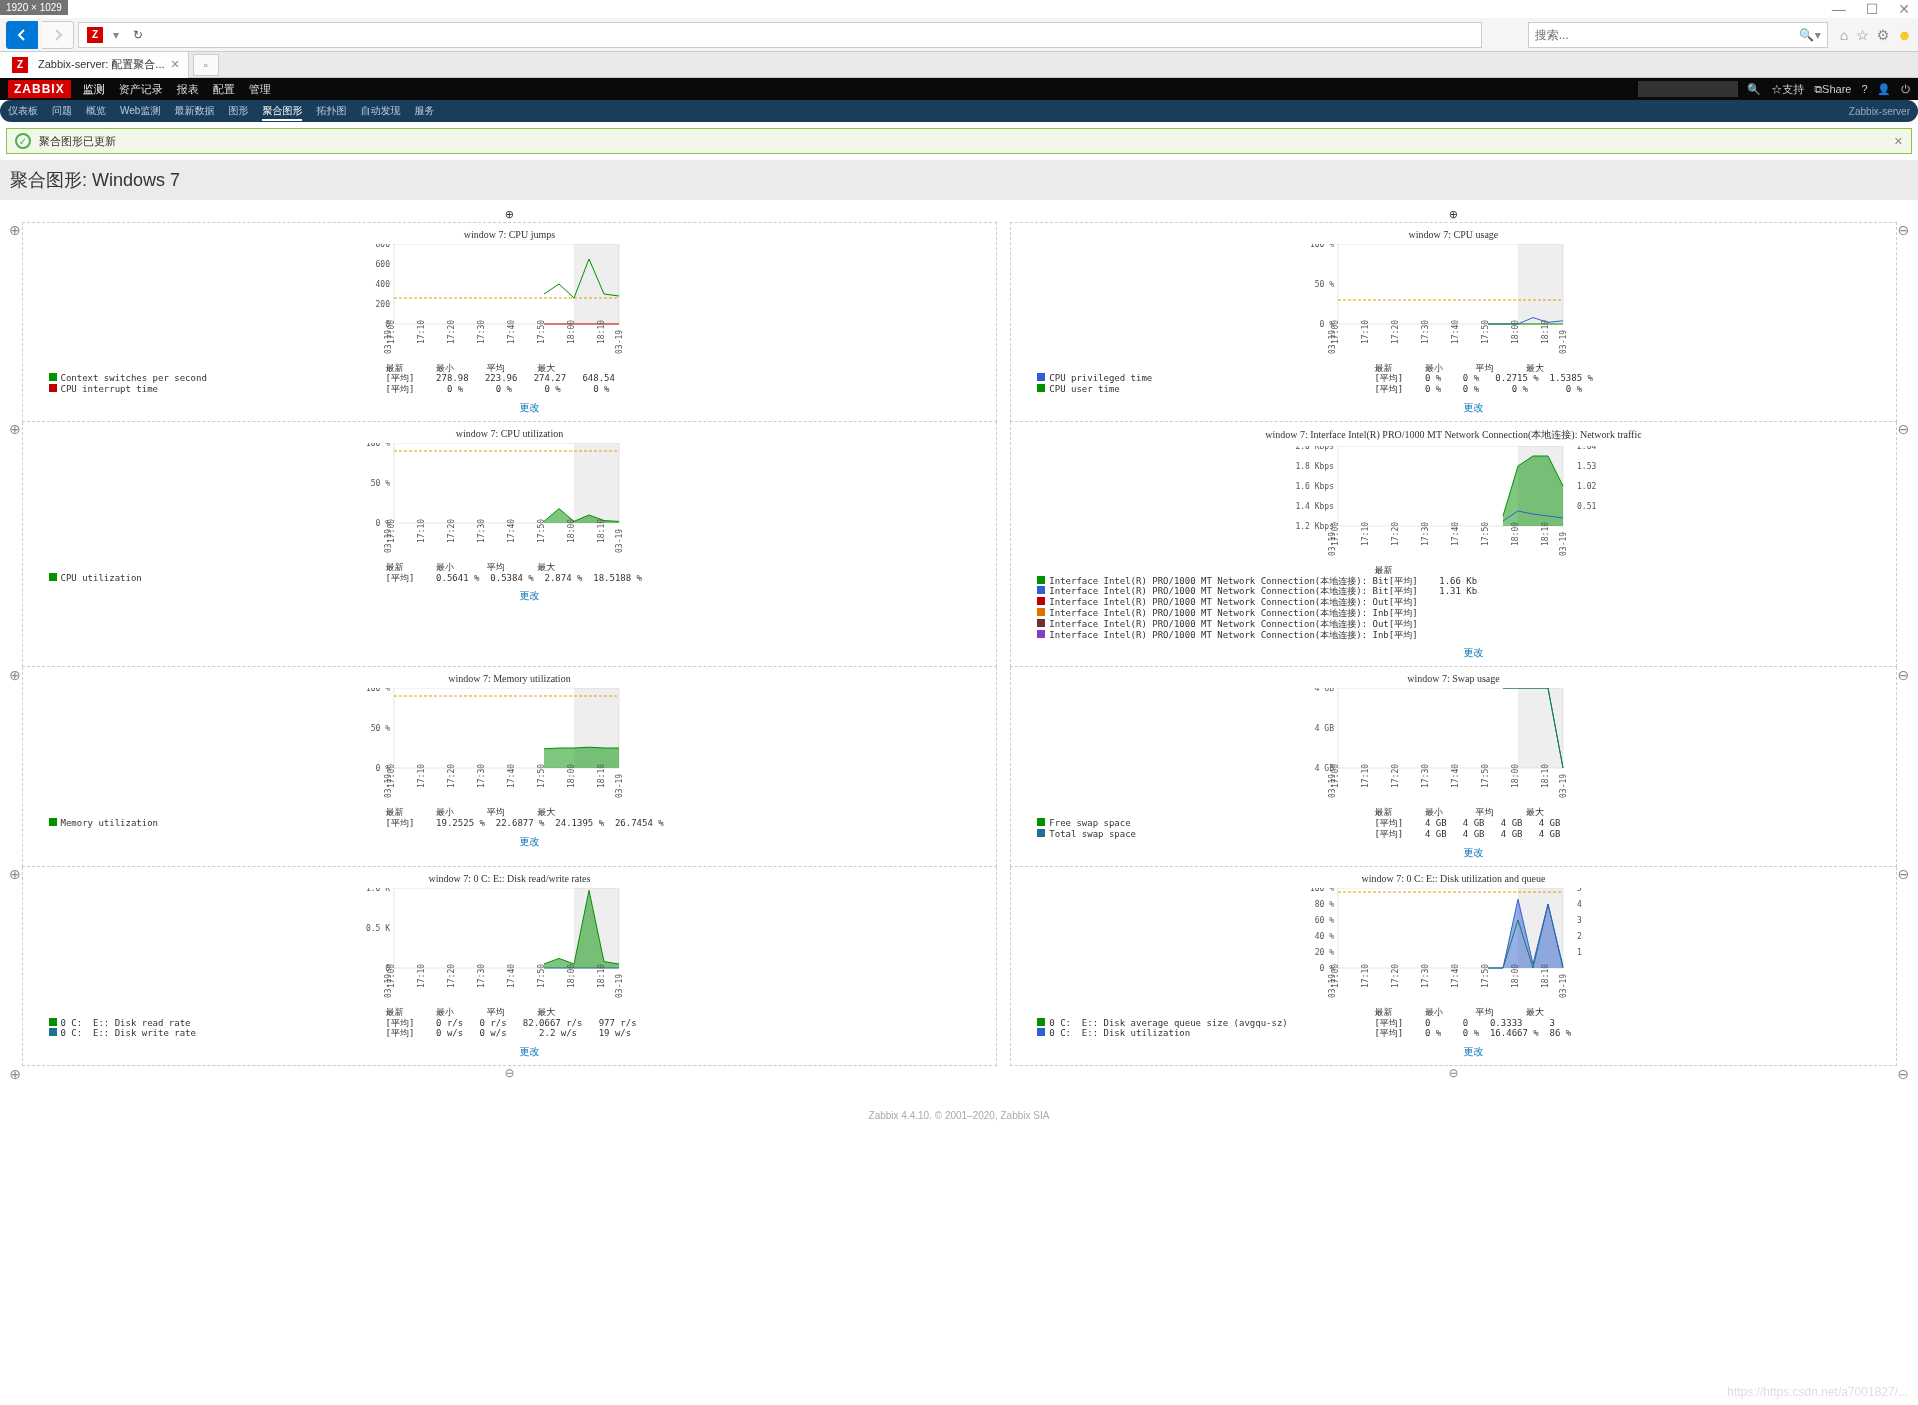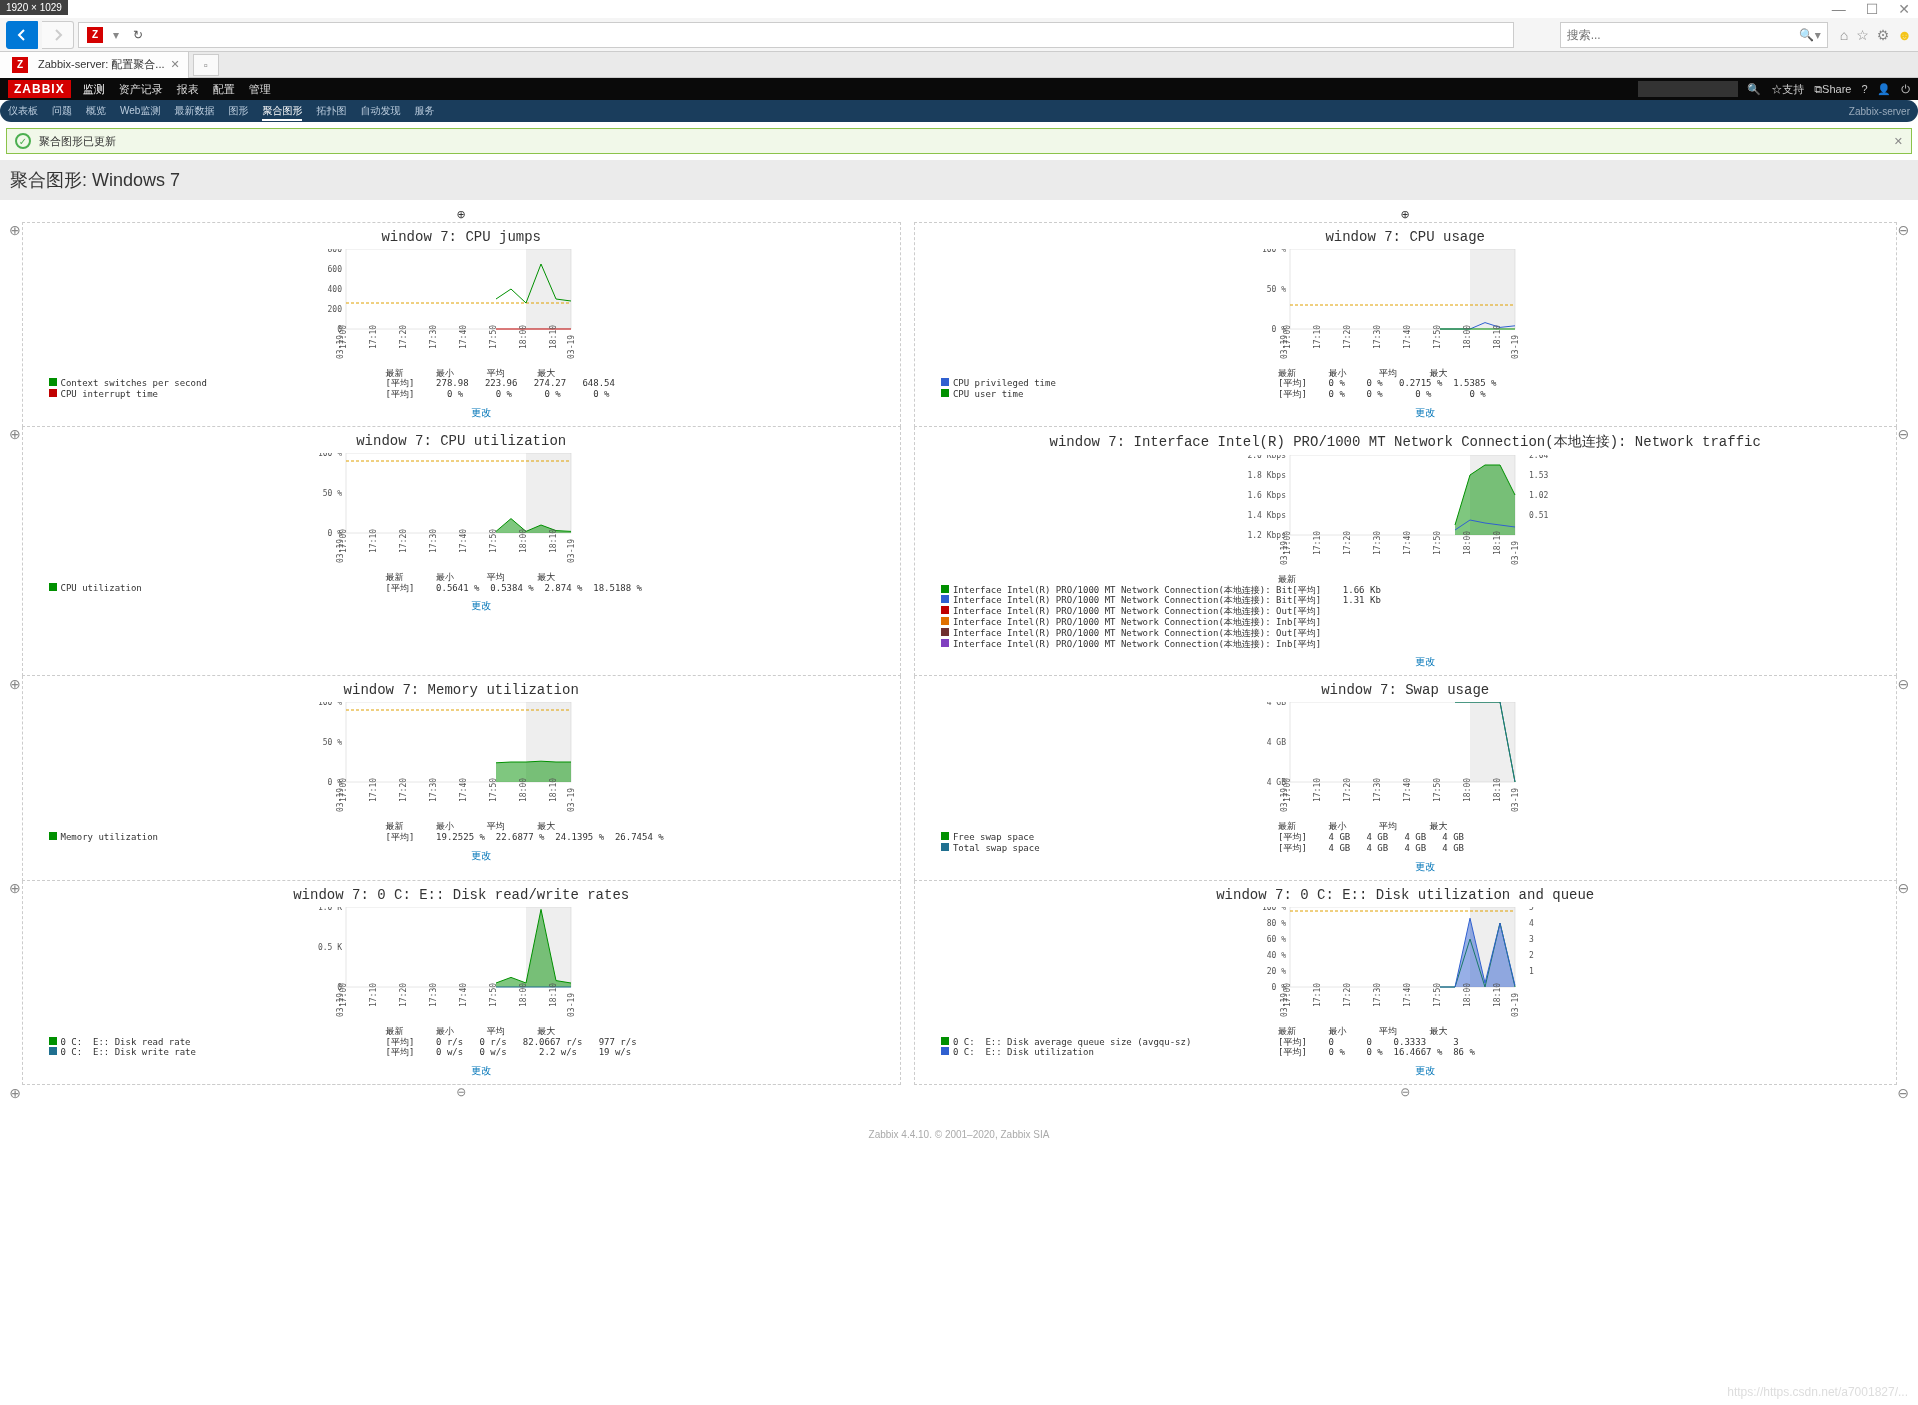--- a/index.html
+++ b/index.html
@@ -1,29 +1,29 @@
 <!DOCTYPE html>
 <html><head>
 <meta charset="utf-8">
 <style>
 * { margin: 0; padding: 0; box-sizing: border-box; }
 body { font-family: Arial, sans-serif; font-size: 11px; background: #fff; color: #333; }
-.dim-badge { position: absolute; top: 0; left: 0; background: #404040; color: #fff; padding: 2px 6px; font-size: 10px; z-index: 100; }
+.dim-badge { position: absolute; top: 0; left: 0; background: #737373; color: #fff; padding: 2px 6px; font-size: 10px; z-index: 100; }
 .titlebar { height: 18px; background: #fff; display: flex; justify-content: flex-end; align-items: center; padding-right: 8px; gap: 20px; }
 .titlebar span { color: #888; font-size: 14px; }
 .browser-toolbar { height: 34px; background: #f5f5f5; border-bottom: 1px solid #ccc; display: flex; align-items: center; padding: 0 6px; gap: 4px; }
 .nav-btn { width: 32px; height: 28px; display: inline-flex; align-items: center; justify-content: center; border: 1px solid #ccc; background: #fafafa; border-radius: 3px; }
 .nav-btn.back { background: #0078d7; color: #fff; border-color: #0078d7; border-radius: 3px 0 0 3px; }
 .nav-btn.fwd { border-radius: 0 3px 3px 0; color: #aaa; border-left: none; }
 .favicon { width: 16px; height: 16px; background: #d40000; color: #fff; font-weight: bold; font-size: 10px; display: inline-flex; align-items: center; justify-content: center; margin: 0 4px; }
 .url-bar { flex: 1; height: 26px; border: 1px solid #ccc; background: #fff; display: flex; align-items: center; padding: 0 4px; font-size: 12px; color: #555; }
 .url-bar input { border: none; outline: none; flex: 1; font-size: 12px; color: #555; }
 .dropdown-arrow { color: #888; padding: 0 6px; }
 .refresh { width: 26px; text-align: center; color: #555; }
-.search-bar { width: 268px; height: 26px; border: 1px solid #ccc; background: #fff; display: flex; align-items: center; padding: 8px 6px; font-size: 12px; color: #888; margin-left: 42px; }
+.search-bar { width: 300px; height: 26px; border: 1px solid #ccc; background: #fff; display: flex; align-items: center; padding: 8px 6px; font-size: 12px; color: #888; margin-left: 42px; }
 .search-bar input { border: none; outline: none; flex: 1; font-size: 12px; color: #888; }
 .tb-icons { display: flex; gap: 8px; margin-left: 8px; color: #888; font-size: 14px; }
 .tabs-bar { height: 26px; background: #eaeaea; border-bottom: 1px solid #ccc; display: flex; align-items: center; }
 .tab { height: 26px; background: #fdfdfd; border-right: 1px solid #ccc; display: flex; align-items: center; padding: 0 8px; font-size: 11px; gap: 6px; }
 .tab .close { color: #888; }
 .new-tab { width: 26px; height: 22px; border: 1px solid #ccc; background: #fafafa; margin-left: 4px; display: flex; align-items: center; justify-content: center; color: #888; }
 .zabbix-header { height: 22px; background: #0a0a0a; display: flex; align-items: center; padding: 0 8px; color: #fff; font-size: 11px; }
 .zabbix-logo { background: #d40000; color: #fff; font-weight: bold; padding: 2px 6px; font-size: 12px; letter-spacing: 1px; margin-right: 12px; }
 .zabbix-nav a { color: #ddd; text-decoration: none; margin-right: 14px; }
 .zabbix-nav a.active { color: #fff; }
@@ -36,21 +36,21 @@
 .success-msg { margin: 6px; border: 1px solid #8bc34a; background: #f1f8e9; padding: 4px 8px; display: flex; align-items: center; gap: 8px; font-size: 11px; position: relative; }
 .success-msg .check { width: 16px; height: 16px; border: 2px solid #4caf50; border-radius: 50%; display: inline-flex; align-items: center; justify-content: center; color: #4caf50; font-size: 10px; }
 .success-msg .close-msg { position: absolute; right: 8px; color: #888; }
 .page-title { font-size: 18px; padding: 8px 10px; background: #ebebeb; }
 .screen-container { margin: 8px; }
 .screen-table { border-collapse: collapse; width: 100%; }
 .screen-table td { border: 1px dashed #ccc; vertical-align: top; padding: 0; }
 .add-cell { width: 14px; text-align: center; font-size: 14px; border:none!important; color: #888; }
 .add-cell-row td { height: 14px; text-align: center; border:none!important; }
 .chart-cell { padding: 6px !important; background: #fff; }
-.chart-title { text-align: center; font-size: 14px; font-family: Liberation Mono, monospace; margin-bottom: 4px; color: #333; }
+.chart-title { text-align: center; font-size: 10px; font-family: Liberation Serif, serif; margin-bottom: 4px; color: #333; }
 .chart-svg { display: block; margin: 0 auto; }
 .legend-area { font-family: monospace; font-size: 9px; line-height: 1.2; margin-top: 4px; padding-left: 20px; }
 .legend-row { display: flex; align-items: baseline; gap: 4px; white-space: pre; }
 .swatch { display: inline-block; width: 8px; height: 8px; flex-shrink: 0; }
 .change-link { text-align: center; margin-top: 6px; }
 .change-link a { color: #0275b8; font-size: 10px; text-decoration: none; margin-left: 40px; }
 .minus-btn { text-align: center; font-size: 12px; border:none!important; color: #888; }
 .footer { text-align: center; font-size: 10px; color: #aaa; padding: 20px 0; }
 .watermark { position: fixed; bottom: 6px; right: 10px; color: #ddd; font-size: 12px; }
 text.red { fill: #d40000; }

